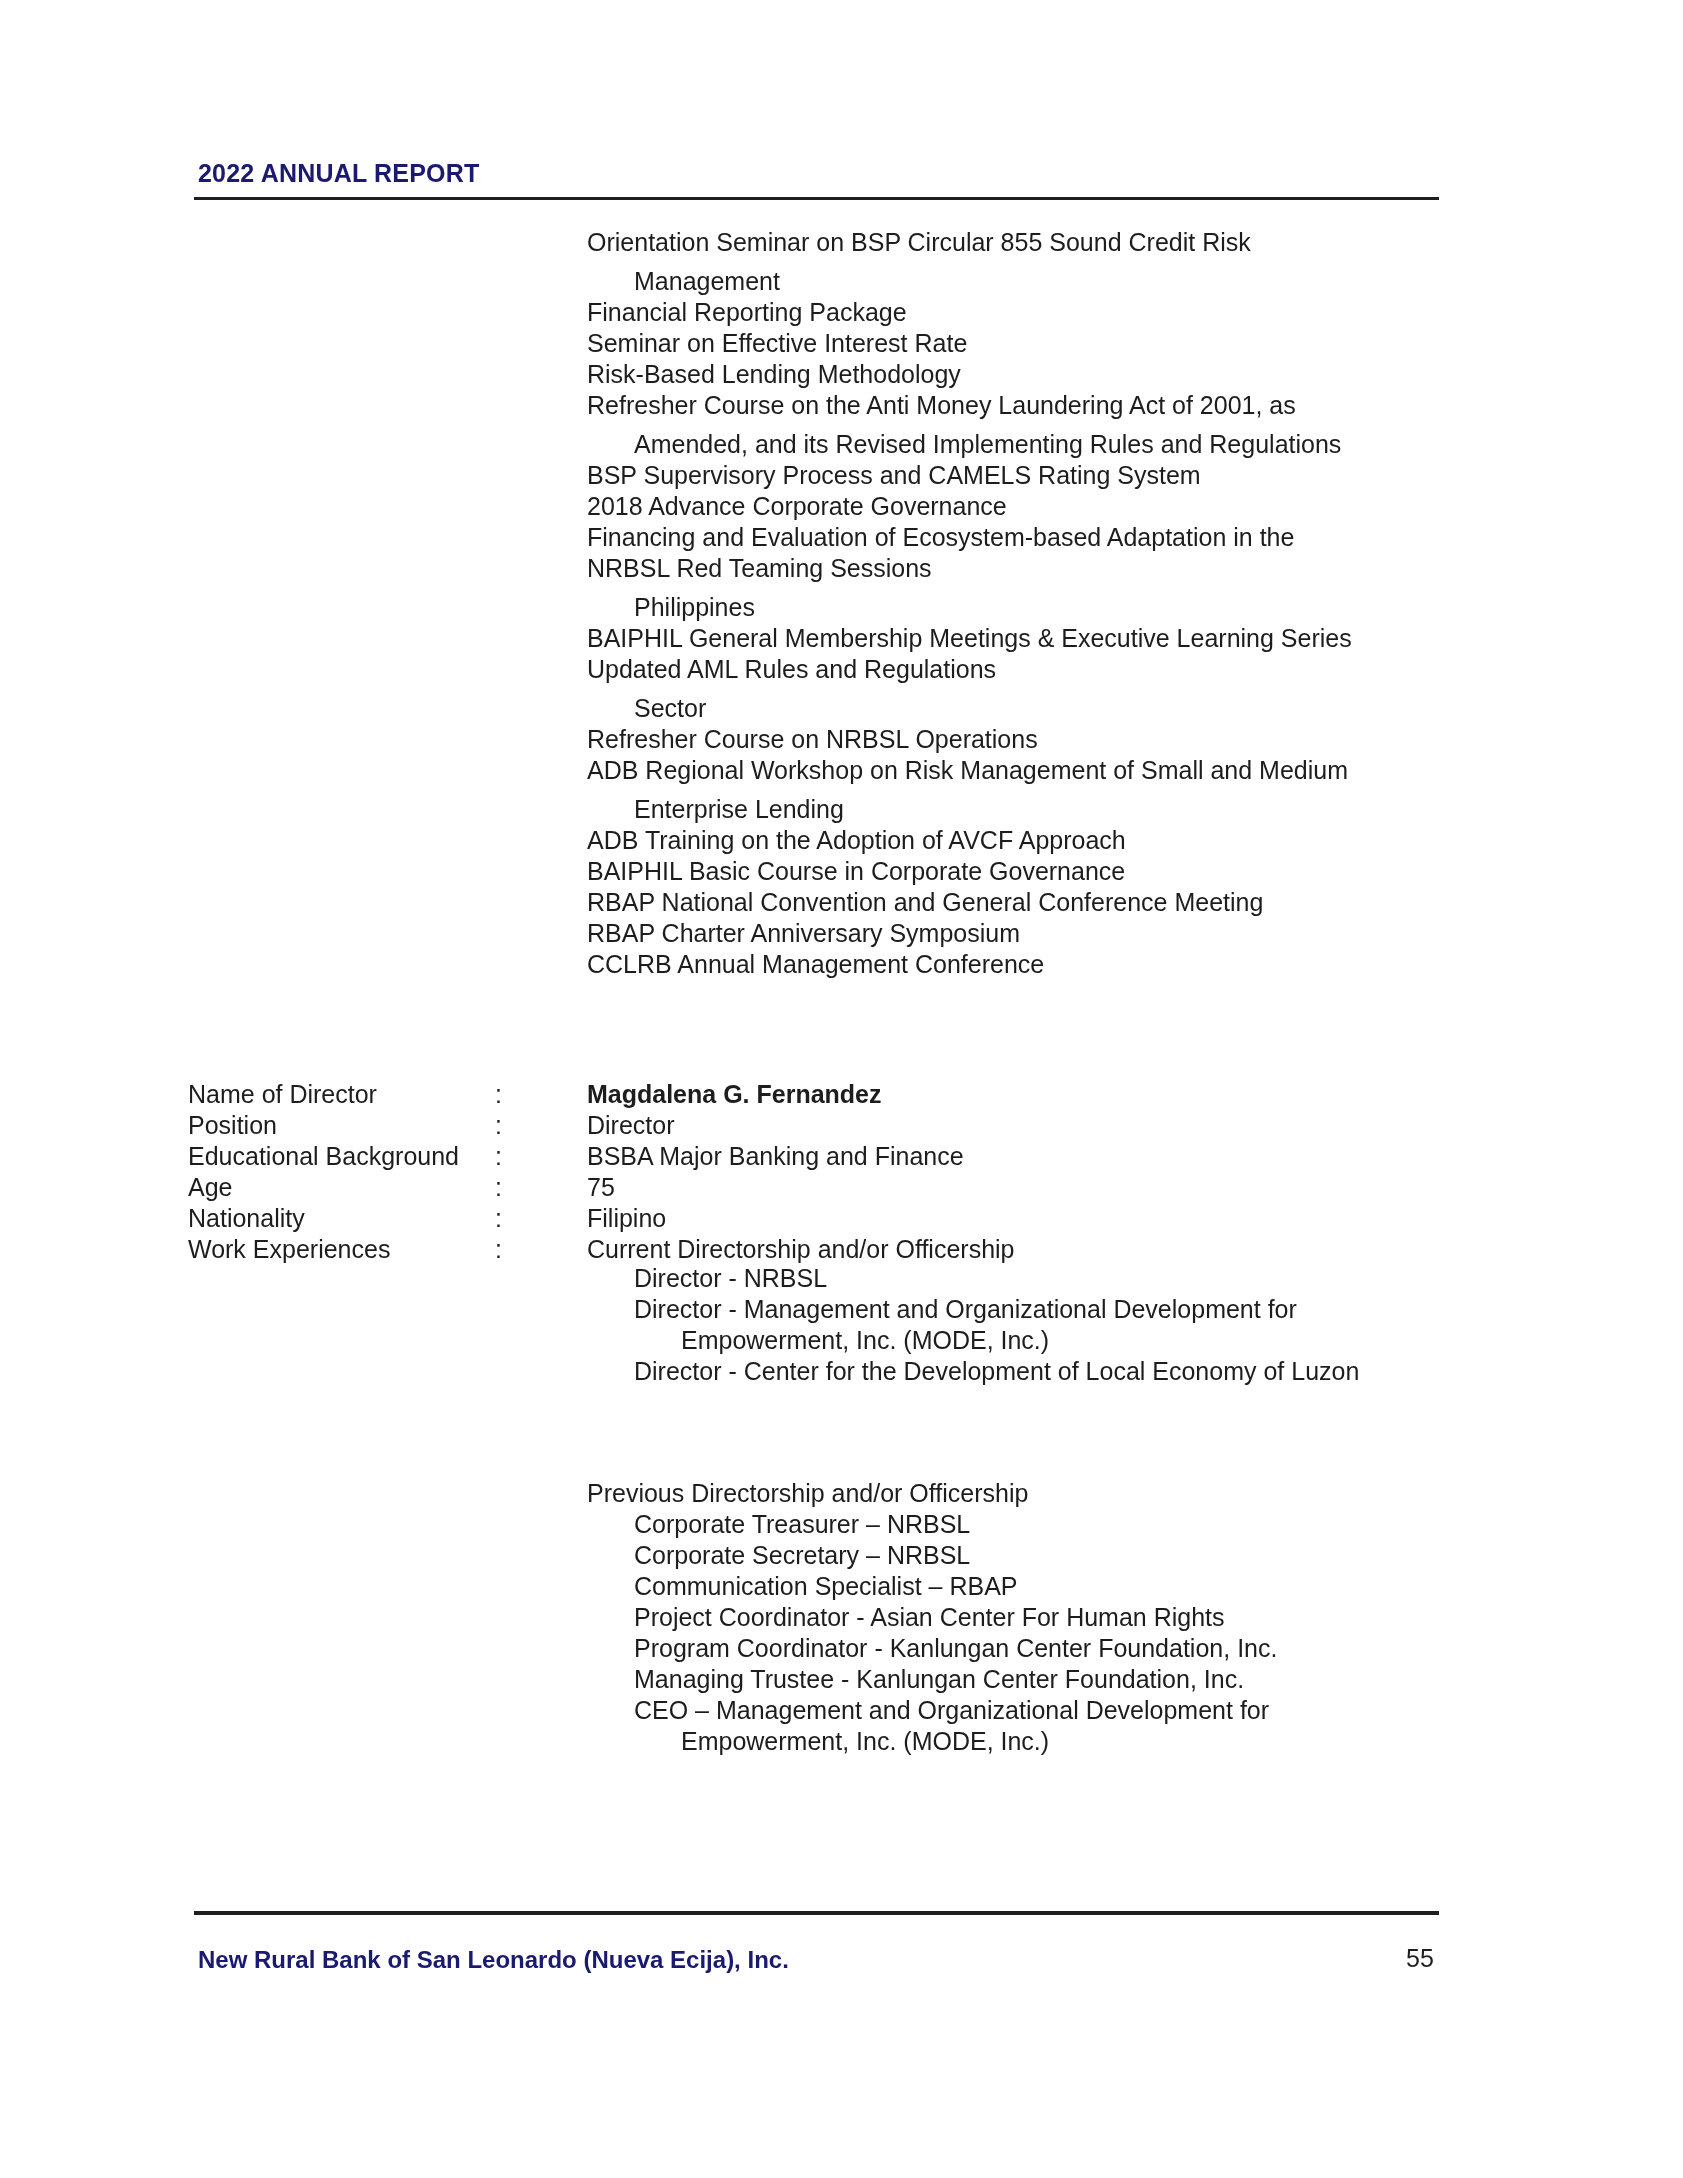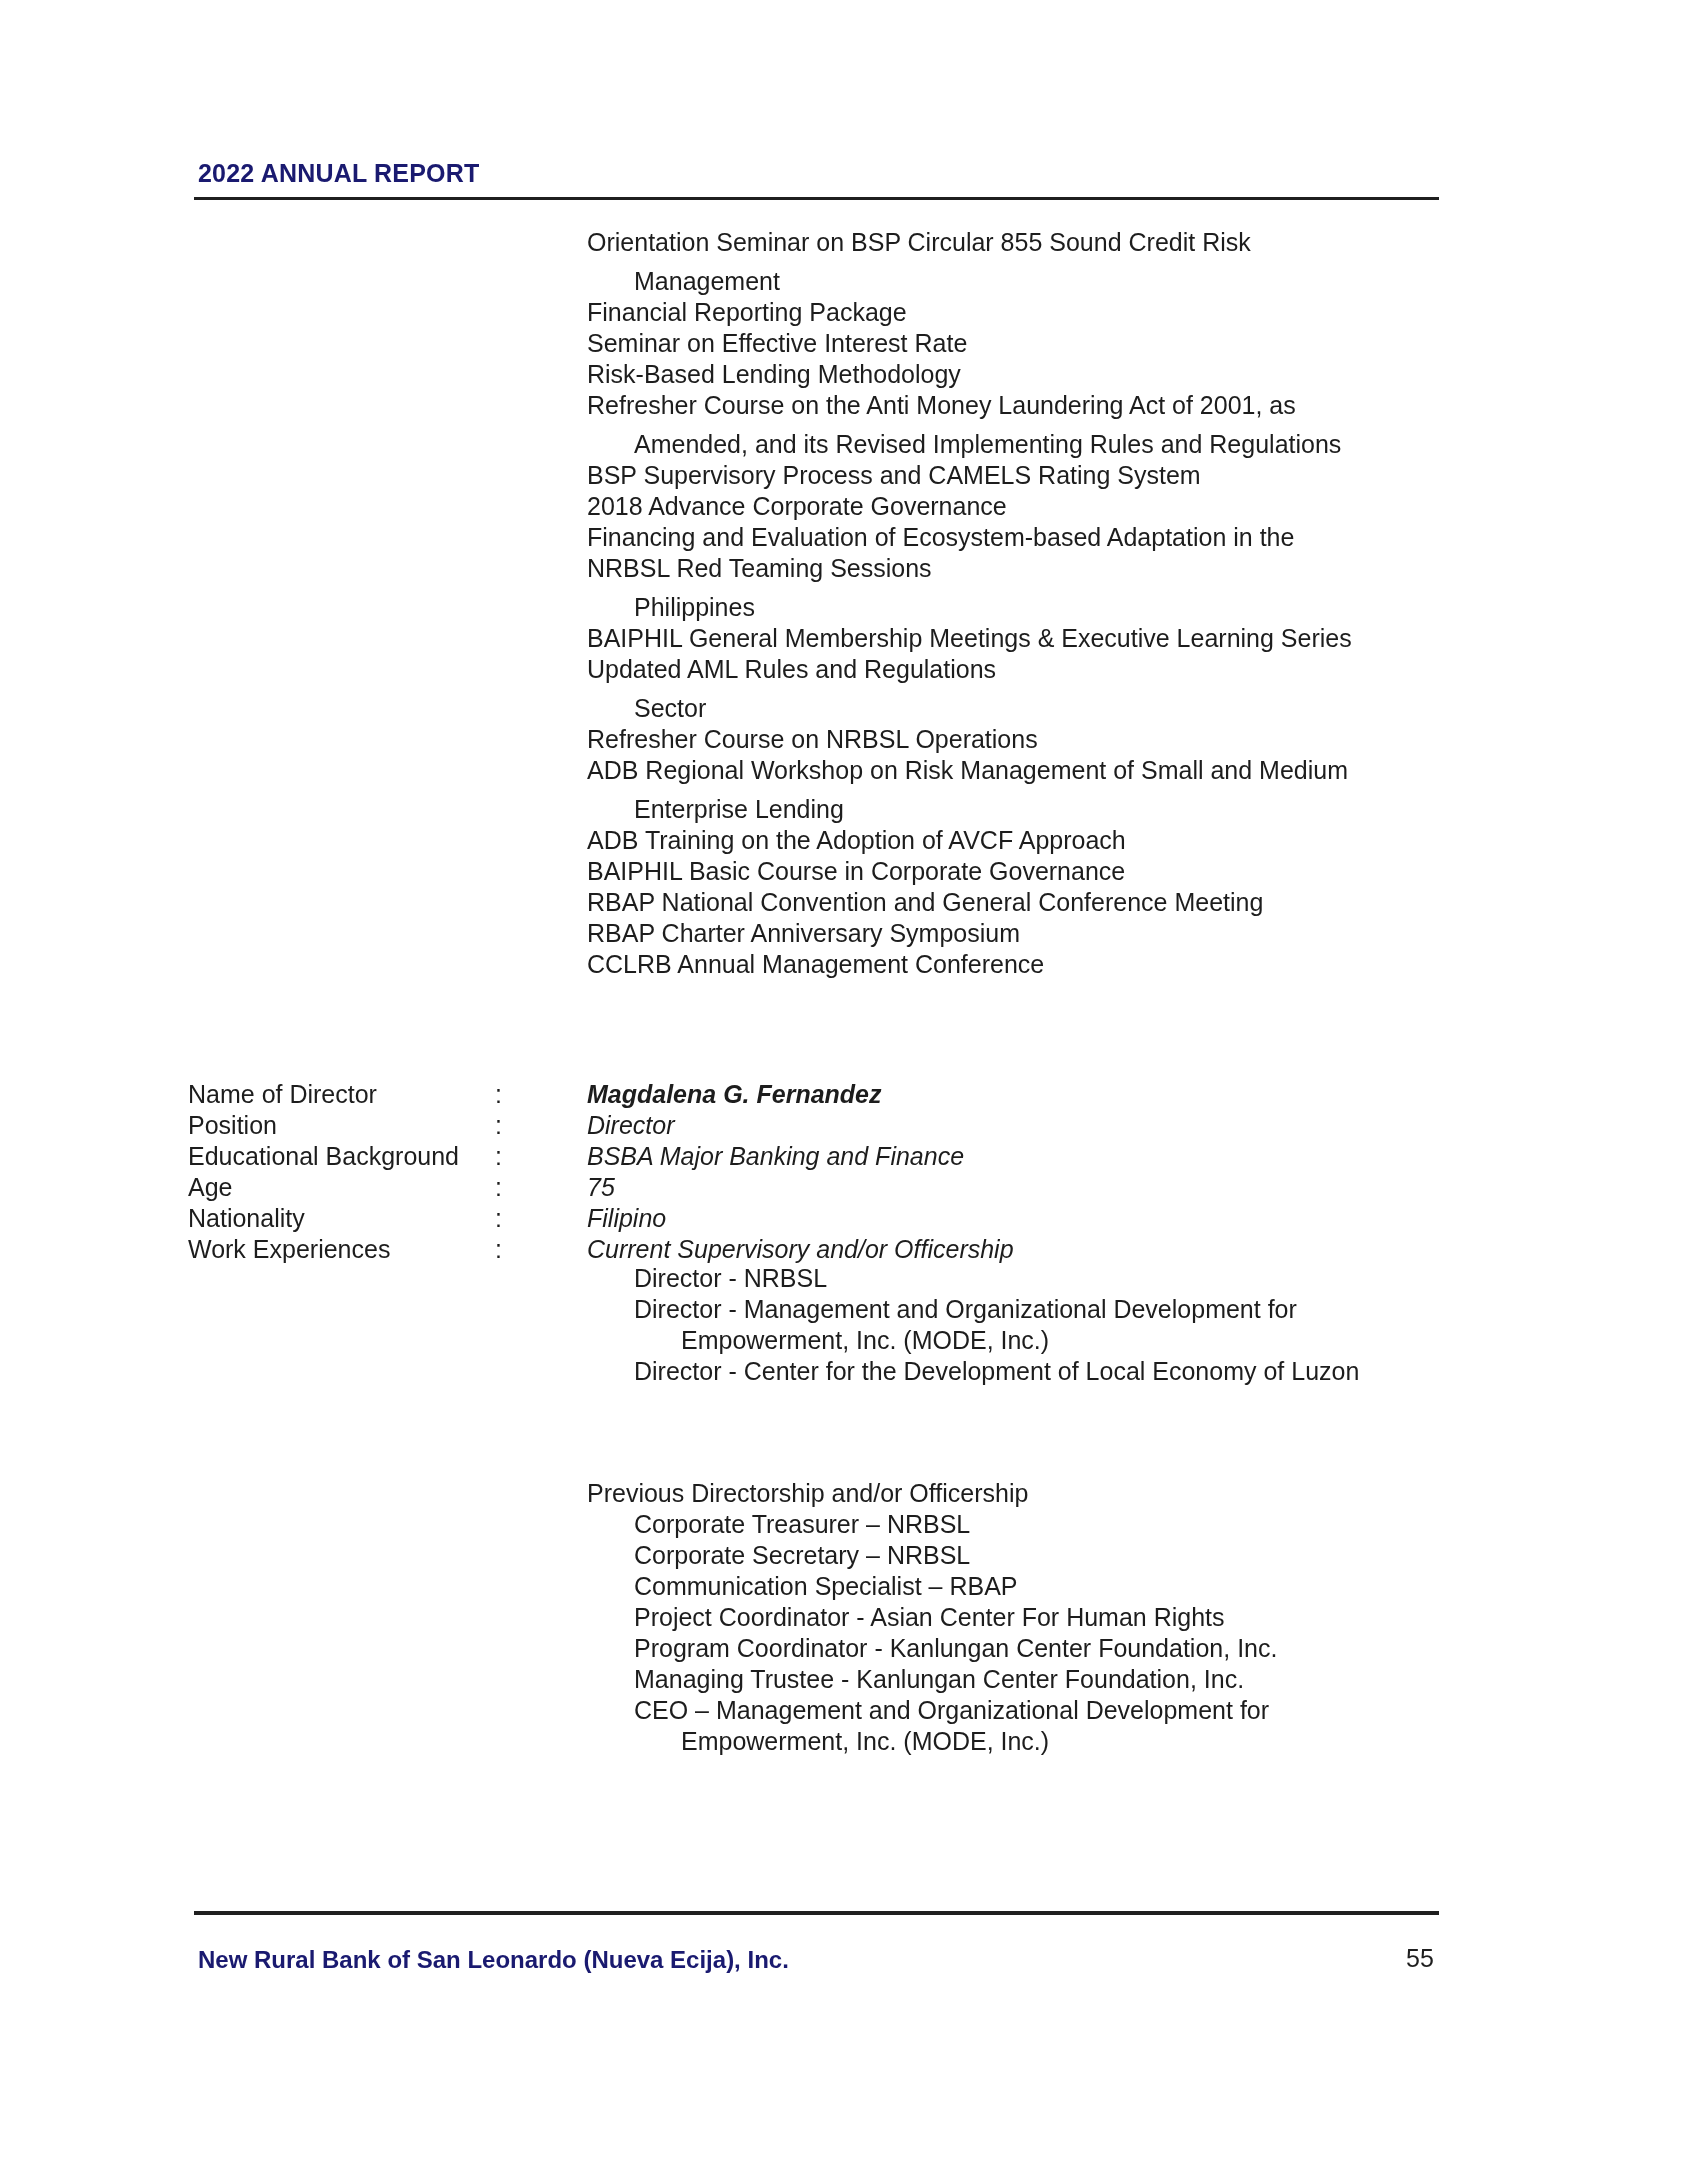--- a/index.html
+++ b/index.html
@@ -24,21 +24,21 @@
   .line.lv2{padding-left:94px;}
 
   
   .training{left:587px;top:227px;width:891px;}
 
   
   .profile{left:188px;top:1079px;width:1287px;}
   .fieldrow{display:flex;height:31px;line-height:31px;font-size:25px;white-space:nowrap;}
   .fieldrow .lbl{width:307px;flex:0 0 307px;}
   .fieldrow .col{width:92px;flex:0 0 92px;}
-  .fieldrow .val{flex:1 1 auto;font-style:italic;}
+  .fieldrow .val{flex:1 1 auto;}
   .fieldrow.bold .val{font-weight:bold;}
 
   
   .current-items{left:587px;top:1263px;width:941px;}
   .previous-block{left:587px;top:1478px;width:941px;}
 
   
   .footer-rule{left:194px;top:1911px;width:1245px;height:4px;background:#1f1f1f;}
   .footer-name{
     left:198px;top:1946px;font-size:24px;font-weight:bold;
@@ -102,21 +102,21 @@
       <span class="val">75</span>
     </div>
     <div class="fieldrow">
       <span class="lbl">Nationality</span>
       <span class="col">:</span>
       <span class="val">Filipino</span>
     </div>
     <div class="fieldrow">
       <span class="lbl">Work Experiences</span>
       <span class="col">:</span>
-      <span class="val">Current Supervisory and/or Officership</span>
+      <span class="val">Current Directorship and/or Officership</span>
     </div>
   </div>
 
 <div class="abs current-items">
 
 <div class="line lv1">Director - NRBSL</div>
     <div class="line lv1">Director - Management and Organizational Development for</div>
     <div class="line lv2">Empowerment, Inc. (MODE, Inc.)</div>
     <div class="line lv1">Director - Center for the Development of Local Economy of Luzon</div>
   </div>

